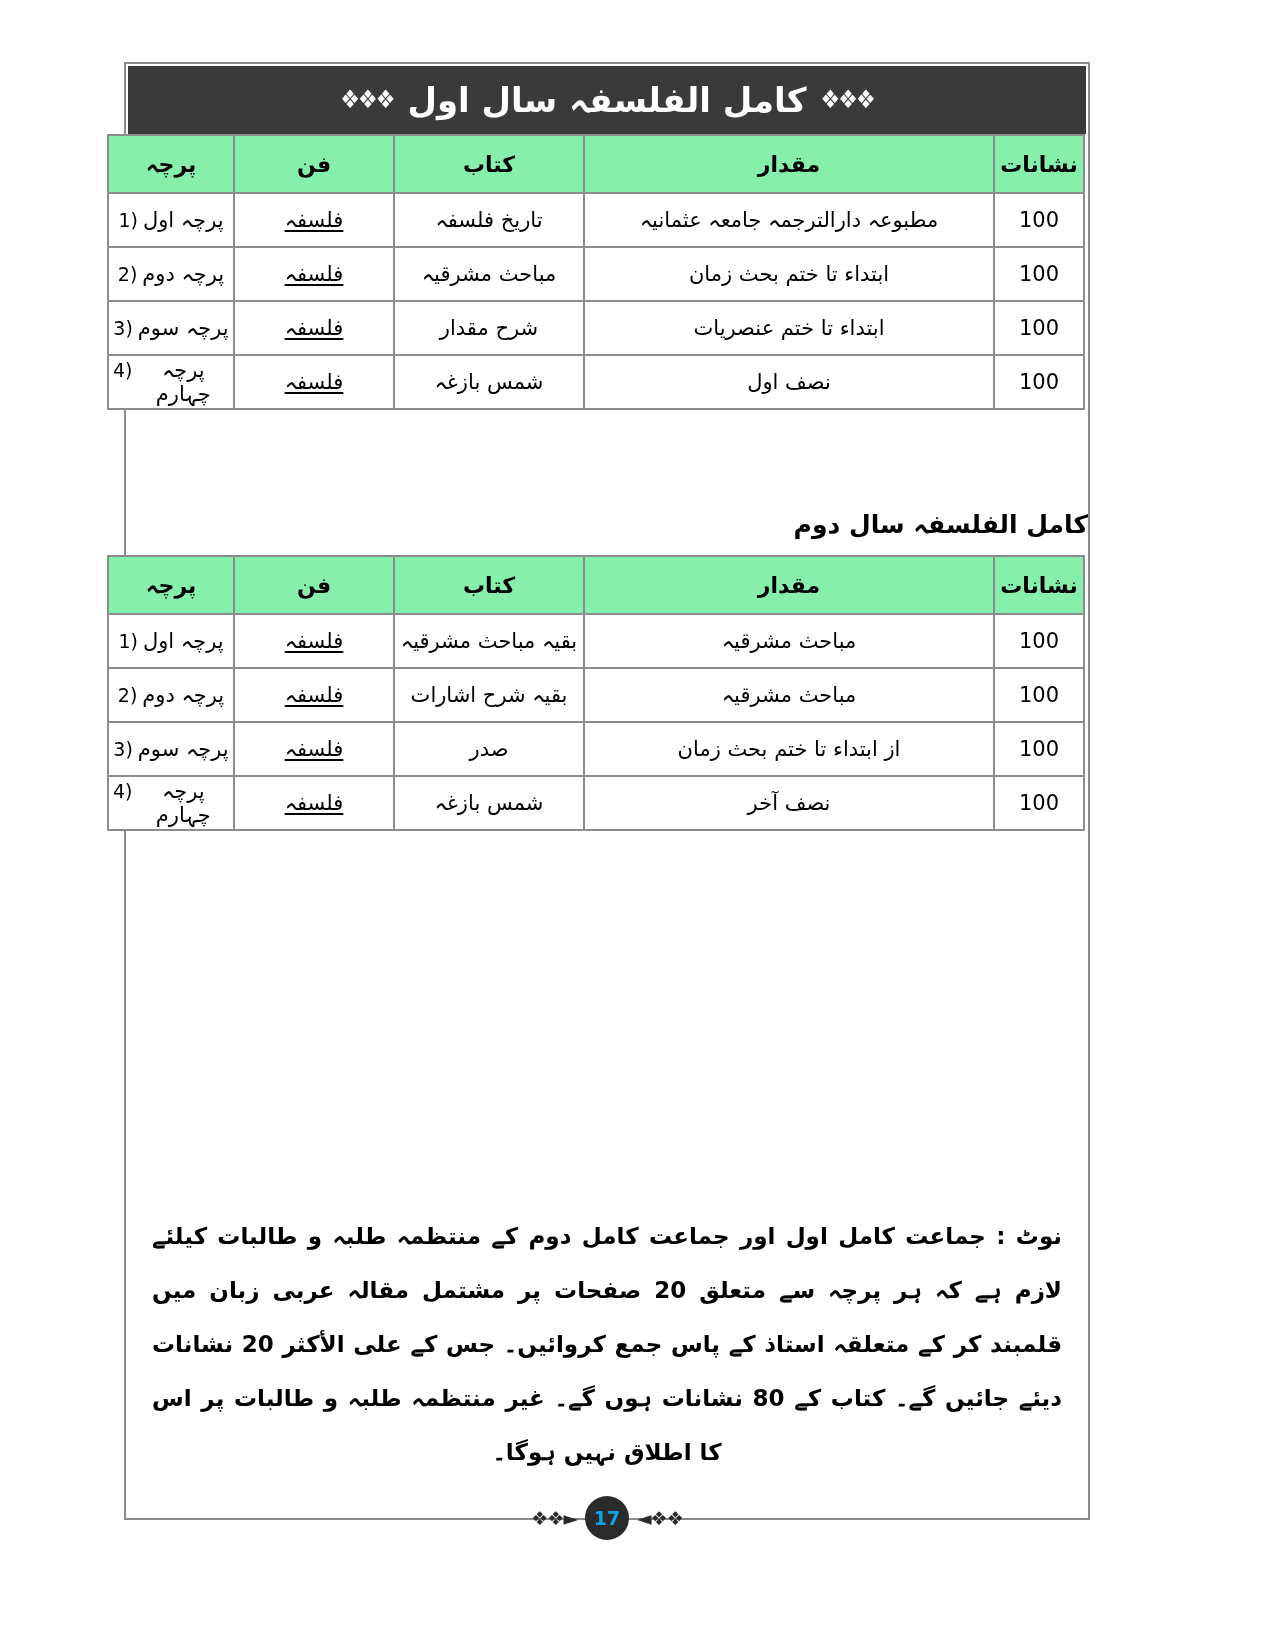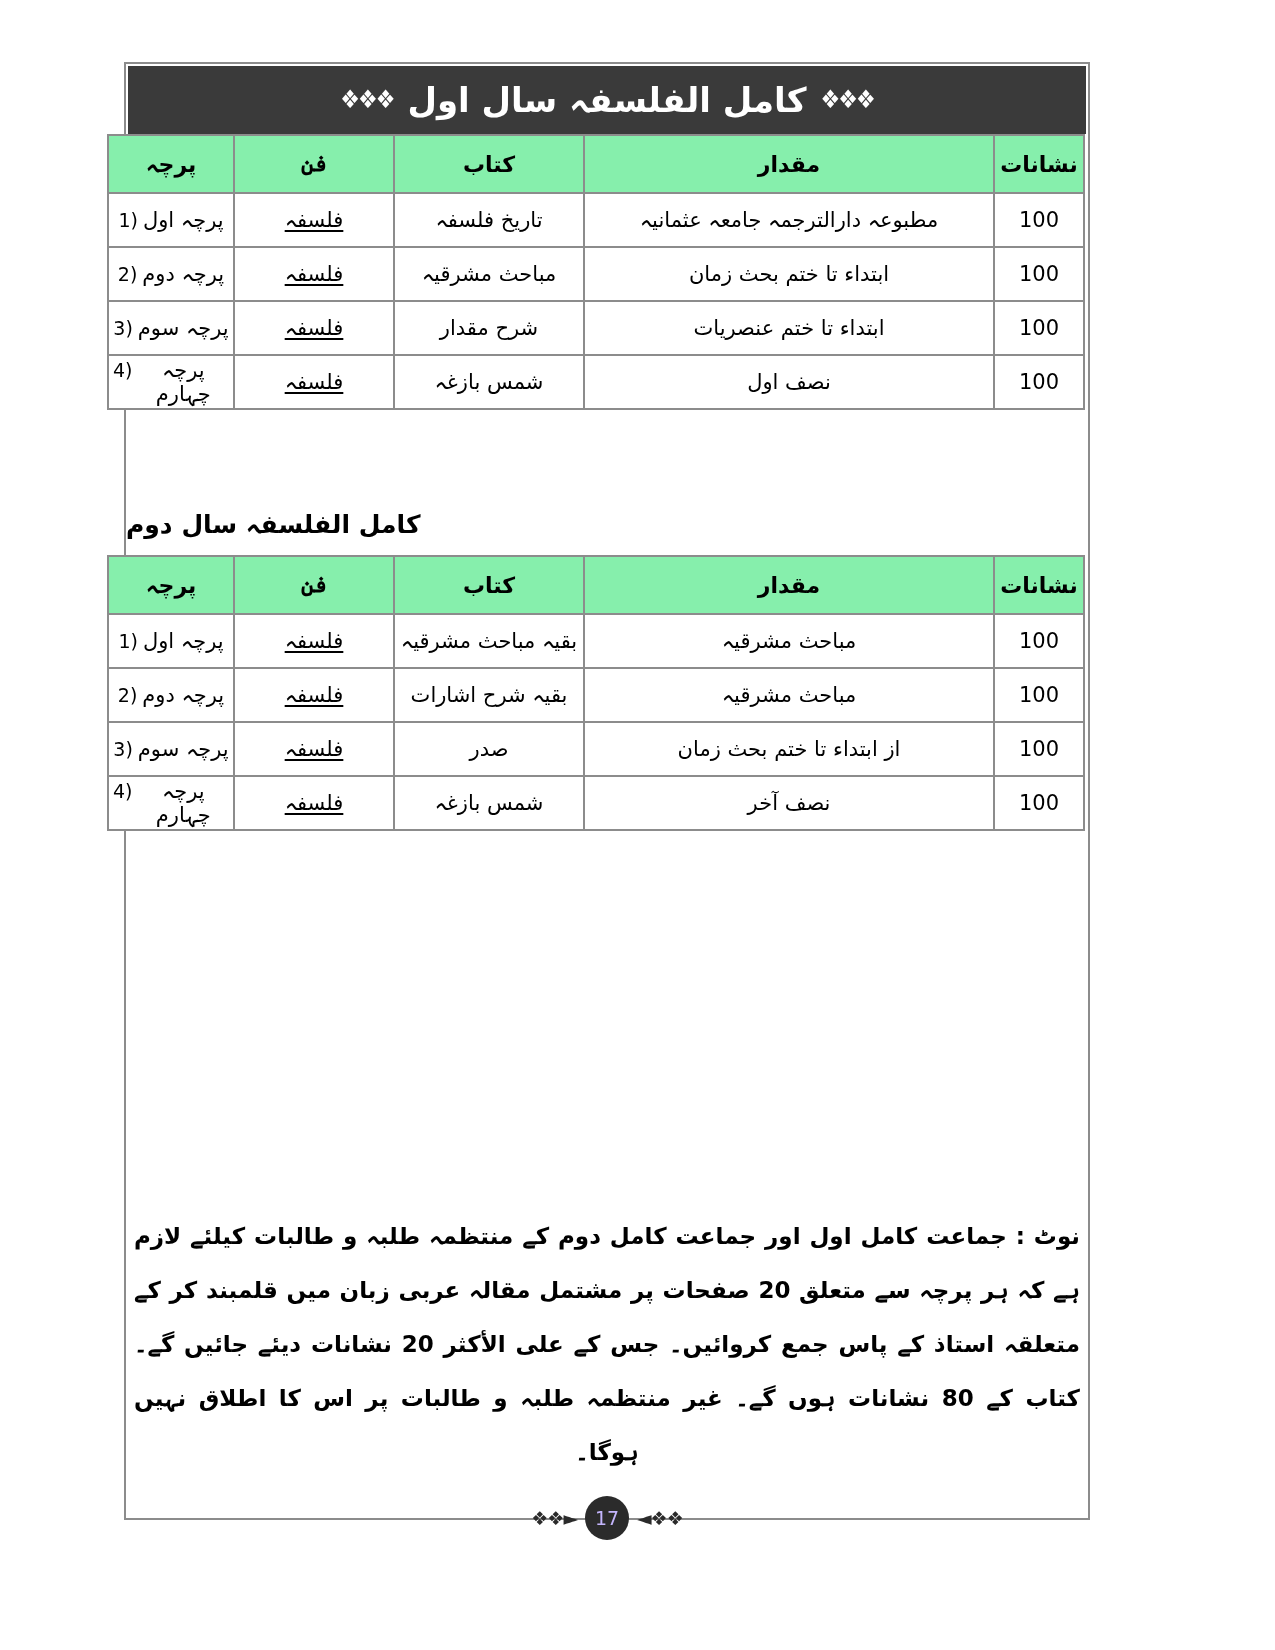--- a/index.html
+++ b/index.html
@@ -50,21 +50,21 @@
     line-height: 1;
     letter-spacing: -2px;
     color: #ffffff;
     transform: scaleY(1.15);
   }
   .orn.left  { direction: ltr; }
   .orn.right { direction: ltr; }
 
   
   .section-title {
-    text-align: left;
+    text-align: right;
     font-size: 25px;
     font-weight: 600;
     padding: 14px 0 16px 0;
   }
 
   
   table.sched {
     width: calc(100% - 6px);
     margin: 0 3px;
     border-collapse: collapse;
@@ -85,21 +85,21 @@
   }
   table.sched tbody td {
     background: #ffffff;
     height: 52px;
     font-size: 21px;
     font-weight: 500;
   }
   .col-nishanat { width: 88px; }
   .col-miqdar   { width: 408px; }
   .col-kitab    { width: 188px; }
-  .col-fan      { width: 158px; font-family: Liberation Serif, serif; }
+  .col-fan      { width: 158px; }
   .col-parcha   { width: 124px; }
 
   td.fan-cell {
     font-weight: 800;
     text-decoration: underline;
     text-underline-offset: 3px;
     border-radius: 22px;
   }
   td.marks-cell {
     font-size: 23px;
@@ -122,21 +122,21 @@
     direction: ltr;
     font-size: 19px;
   }
 
   
   .gap-block { height: 86px; }
   .gap-block-lower { height: 360px; }
 
   
   .note {
-    padding: 0 8px;
+    padding: 0 26px;
     margin-top: 18px;
     font-size: 23px;
     line-height: 2.35;
     text-align: justify;
     text-align-last: center;
     font-weight: 600;
   }
   .note .lead { font-weight: 800; }
 
   
@@ -154,26 +154,26 @@
     font-size: 19px;
     letter-spacing: -1px;
     color: #2b2b2b;
     direction: ltr;
   }
   .page-badge {
     width: 44px;
     height: 44px;
     border-radius: 50%;
     background: #2b2b2b;
-    color: #c4b5fd;
+    color: #0ea5e9;
     display: flex;
     align-items: center;
     justify-content: center;
     font-size: 19px;
-    font-weight: 400;
+    font-weight: 700;
     direction: ltr;
   }
 </style>
 </head>
 <body>
 
 <div class="page">
 
   <div class="banner">
     <span class="orn left">❖❖❖</span>

